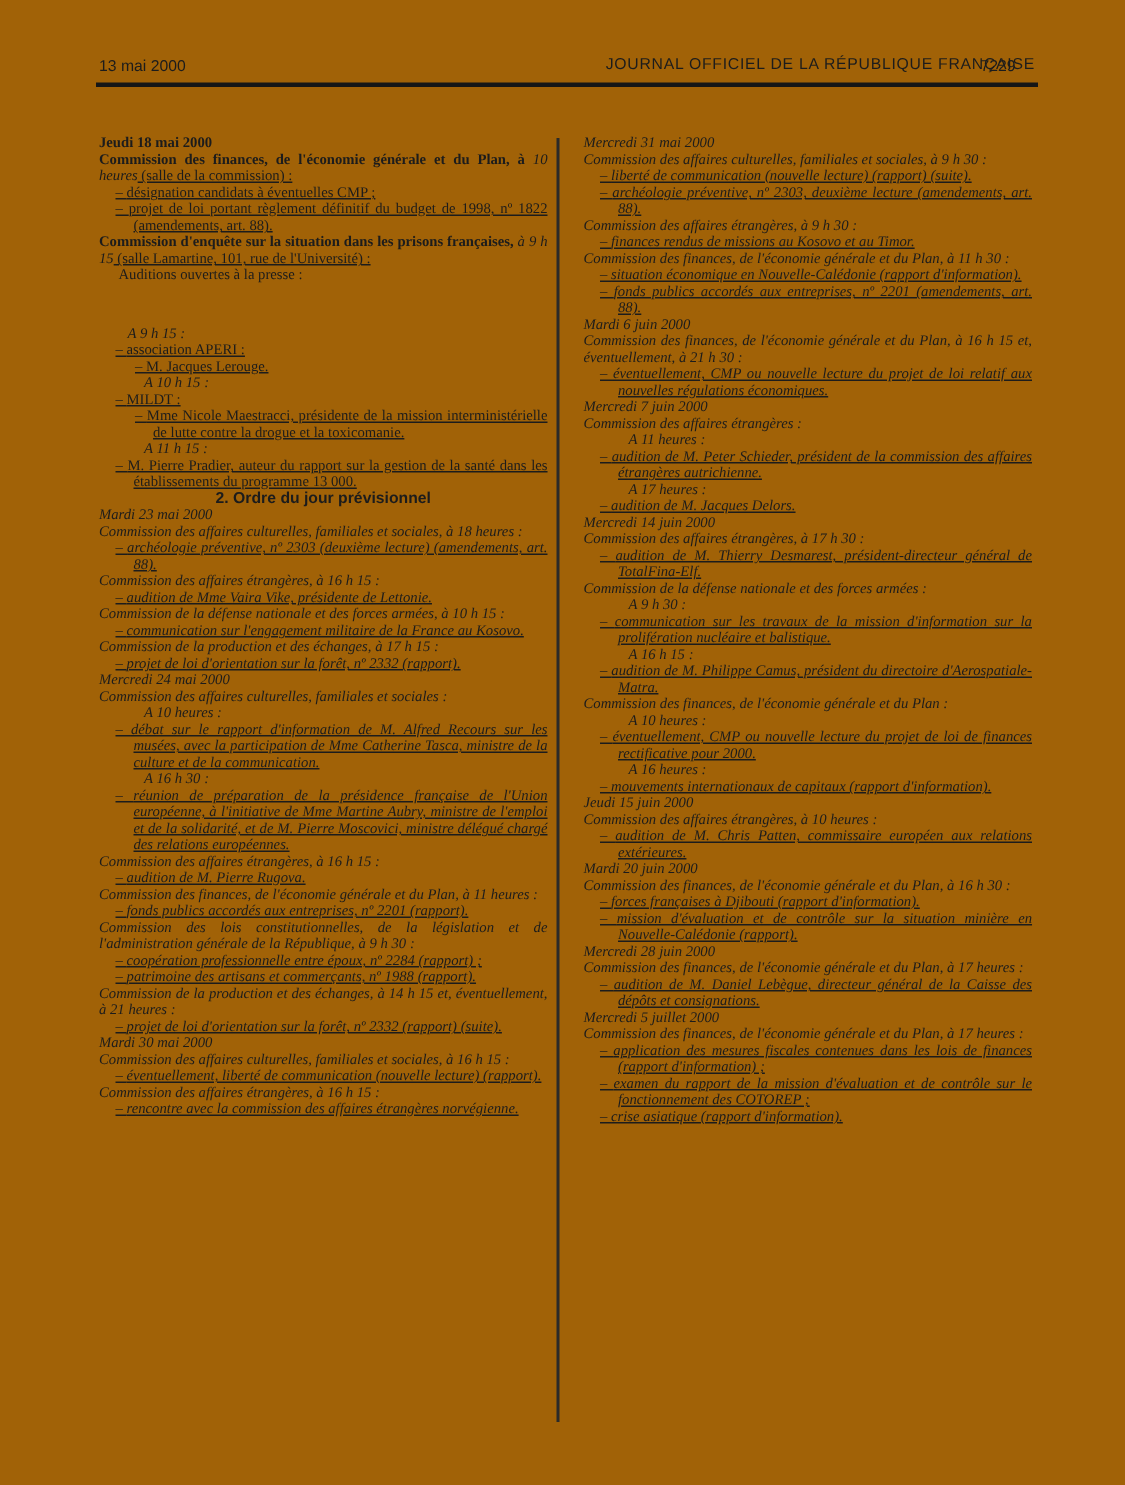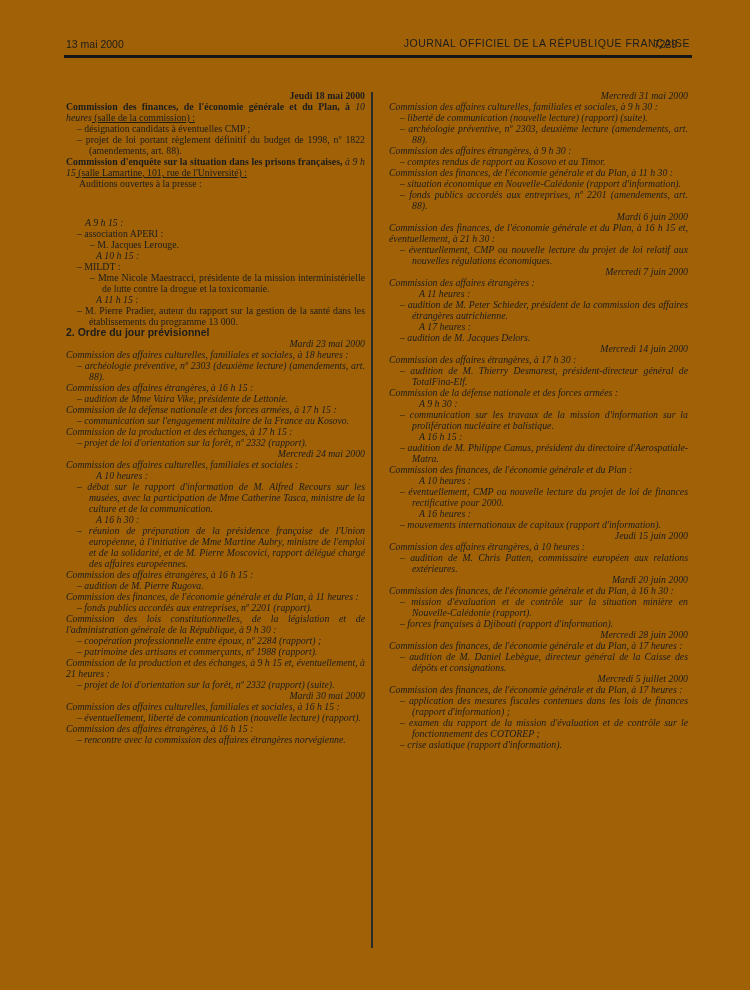--- a/index.html
+++ b/index.html
@@ -12,30 +12,30 @@
   .hdate{position:absolute;left:0;top:1px;}
   .hpage{position:absolute;right:13px;top:1px;}
   .rule{position:absolute;top:55px;left:64px;right:58px;height:2.5px;background:#161616;}
   .divider{position:absolute;left:371px;top:92px;height:856px;width:1.5px;background:#2a2a2a;}
   
   .cols{position:absolute;top:90px;left:66px;width:622px;display:flex;gap:24px;}
   .col{flex:1;font-size:9.8px;line-height:11px;}
   .col p,.col div{margin:0;}
   .col > :first-child{margin-top:0 !important;}
   .head{margin-top:4.5px;text-align:justify;}
-  .item{text-align:justify;padding-left:23px;text-indent:-12px;}
+  .item{text-align:justify;padding-left:23px;text-indent:-12px;text-decoration:underline;}
   .item::before{content:"\2013\00a0";}
   .item.lvl2{padding-left:36px;}
   .time{font-style:italic;padding-left:30px;}
   .time.lvl1{padding-left:19px;margin-top:28px;}
   .sub{padding-left:13px;}
-  .day{text-align:right;font-weight:bold;margin:11px 0 3px;}
+  .day{text-align:left;font-weight:bold;margin:11px 0 3px;}
   .day.it{font-weight:normal;}
   .sect{font-family:"Liberation Sans",sans-serif;font-weight:bold;font-size:10.5px;
-        text-align:left;margin:14px 0 10px;}
+        text-align:center;margin:14px 0 10px;}
   .it{font-style:italic;}
   .s-b{font-weight:bold;}
   .s-i{font-style:italic;}
   .s-r{font-weight:normal;font-style:normal;text-decoration:underline;}
 </style>
 </head>
 <body>
 
 <div class="page">
   <div class="header">
@@ -60,52 +60,52 @@
         <p class="item">MILDT :</p>
         <p class="item lvl2">Mme Nicole Maestracci, présidente de la mission interministérielle de lutte contre la drogue et la toxicomanie.</p>
         <p class="time">A 11 h 15 :</p>
         <p class="item">M. Pierre Pradier, auteur du rapport sur la gestion de la santé dans les établissements du programme 13 000.</p>
         <div class="sect">2. Ordre du jour prévisionnel</div>
         <div class="day it">Mardi 23 mai 2000</div>
         <p class="head it">Commission des affaires culturelles, familiales et sociales, à 18 heures :</p>
         <p class="item it">archéologie préventive, nº 2303 (deuxième lecture) (amendements, art. 88).</p>
         <p class="head it">Commission des affaires étrangères, à 16 h 15 :</p>
         <p class="item it">audition de Mme Vaira Vike, présidente de Lettonie.</p>
-        <p class="head it">Commission de la défense nationale et des forces armées, à 17 h 15 :</p>
+        <p class="head it">Commission de la défense nationale et des forces armées, à 10 h 15 :</p>
         <p class="item it">communication sur l'engagement militaire de la France au Kosovo.</p>
         <p class="head it">Commission de la production et des échanges, à 17 h 15 :</p>
         <p class="item it">projet de loi d'orientation sur la forêt, nº 2332 (rapport).</p>
         <div class="day it">Mercredi 24 mai 2000</div>
         <p class="head it">Commission des affaires culturelles, familiales et sociales :</p>
         <p class="time">A 10 heures :</p>
         <p class="item it">débat sur le rapport d'information de M. Alfred Recours sur les musées, avec la participation de Mme Catherine Tasca, ministre de la culture et de la communication.</p>
         <p class="time">A 16 h 30 :</p>
-        <p class="item it">réunion de préparation de la présidence française de l'Union européenne, à l'initiative de Mme Martine Aubry, ministre de l'emploi et de la solidarité, et de M. Pierre Moscovici, rapport délégué chargé des affaires européennes.</p>
+        <p class="item it">réunion de préparation de la présidence française de l'Union européenne, à l'initiative de Mme Martine Aubry, ministre de l'emploi et de la solidarité, et de M. Pierre Moscovici, ministre délégué chargé des relations européennes.</p>
         <p class="head it">Commission des affaires étrangères, à 16 h 15 :</p>
         <p class="item it">audition de M. Pierre Rugova.</p>
         <p class="head it">Commission des finances, de l'économie générale et du Plan, à 11 heures :</p>
         <p class="item it">fonds publics accordés aux entreprises, nº 2201 (rapport).</p>
         <p class="head it">Commission des lois constitutionnelles, de la législation et de l'administration générale de la République, à 9 h 30 :</p>
         <p class="item it">coopération professionnelle entre époux, nº 2284 (rapport) ;</p>
         <p class="item it">patrimoine des artisans et commerçants, nº 1988 (rapport).</p>
-        <p class="head it">Commission de la production et des échanges, à 9 h 15 et, éventuellement, à 21 heures :</p>
+        <p class="head it">Commission de la production et des échanges, à 14 h 15 et, éventuellement, à 21 heures :</p>
         <p class="item it">projet de loi d'orientation sur la forêt, nº 2332 (rapport) (suite).</p>
         <div class="day it">Mardi 30 mai 2000</div>
         <p class="head it">Commission des affaires culturelles, familiales et sociales, à 16 h 15 :</p>
         <p class="item it">éventuellement, liberté de communication (nouvelle lecture) (rapport).</p>
         <p class="head it">Commission des affaires étrangères, à 16 h 15 :</p>
         <p class="item it">rencontre avec la commission des affaires étrangères norvégienne.</p>
       </div>
     <div class="col">
         <div class="day it">Mercredi 31 mai 2000</div>
         <p class="head it">Commission des affaires culturelles, familiales et sociales, à 9 h 30 :</p>
         <p class="item it">liberté de communication (nouvelle lecture) (rapport) (suite).</p>
         <p class="item it">archéologie préventive, nº 2303, deuxième lecture (amendements, art. 88).</p>
         <p class="head it">Commission des affaires étrangères, à 9 h 30 :</p>
-        <p class="item it">comptes rendus de rapport au Kosovo et au Timor.</p>
+        <p class="item it">finances rendus de missions au Kosovo et au Timor.</p>
         <p class="head it">Commission des finances, de l'économie générale et du Plan, à 11 h 30 :</p>
         <p class="item it">situation économique en Nouvelle-Calédonie (rapport d'information).</p>
         <p class="item it">fonds publics accordés aux entreprises, nº 2201 (amendements, art. 88).</p>
         <div class="day it">Mardi 6 juin 2000</div>
         <p class="head it">Commission des finances, de l'économie générale et du Plan, à 16 h 15 et, éventuellement, à 21 h 30 :</p>
         <p class="item it">éventuellement, CMP ou nouvelle lecture du projet de loi relatif aux nouvelles régulations économiques.</p>
         <div class="day it">Mercredi 7 juin 2000</div>
         <p class="head it">Commission des affaires étrangères :</p>
         <p class="time">A 11 heures :</p>
         <p class="item it">audition de M. Peter Schieder, président de la commission des affaires étrangères autrichienne.</p>
@@ -122,22 +122,22 @@
         <p class="head it">Commission des finances, de l'économie générale et du Plan :</p>
         <p class="time">A 10 heures :</p>
         <p class="item it">éventuellement, CMP ou nouvelle lecture du projet de loi de finances rectificative pour 2000.</p>
         <p class="time">A 16 heures :</p>
         <p class="item it">mouvements internationaux de capitaux (rapport d'information).</p>
         <div class="day it">Jeudi 15 juin 2000</div>
         <p class="head it">Commission des affaires étrangères, à 10 heures :</p>
         <p class="item it">audition de M. Chris Patten, commissaire européen aux relations extérieures.</p>
         <div class="day it">Mardi 20 juin 2000</div>
         <p class="head it">Commission des finances, de l'économie générale et du Plan, à 16 h 30 :</p>
+        <p class="item it">forces françaises à Djibouti (rapport d'information).</p>
         <p class="item it">mission d'évaluation et de contrôle sur la situation minière en Nouvelle-Calédonie (rapport).</p>
-        <p class="item it">forces françaises à Djibouti (rapport d'information).</p>
         <div class="day it">Mercredi 28 juin 2000</div>
         <p class="head it">Commission des finances, de l'économie générale et du Plan, à 17 heures :</p>
         <p class="item it">audition de M. Daniel Lebègue, directeur général de la Caisse des dépôts et consignations.</p>
         <div class="day it">Mercredi 5 juillet 2000</div>
         <p class="head it">Commission des finances, de l'économie générale et du Plan, à 17 heures :</p>
         <p class="item it">application des mesures fiscales contenues dans les lois de finances (rapport d'information) ;</p>
         <p class="item it">examen du rapport de la mission d'évaluation et de contrôle sur le fonctionnement des COTOREP ;</p>
         <p class="item it">crise asiatique (rapport d'information).</p>
       </div>
   </div>

